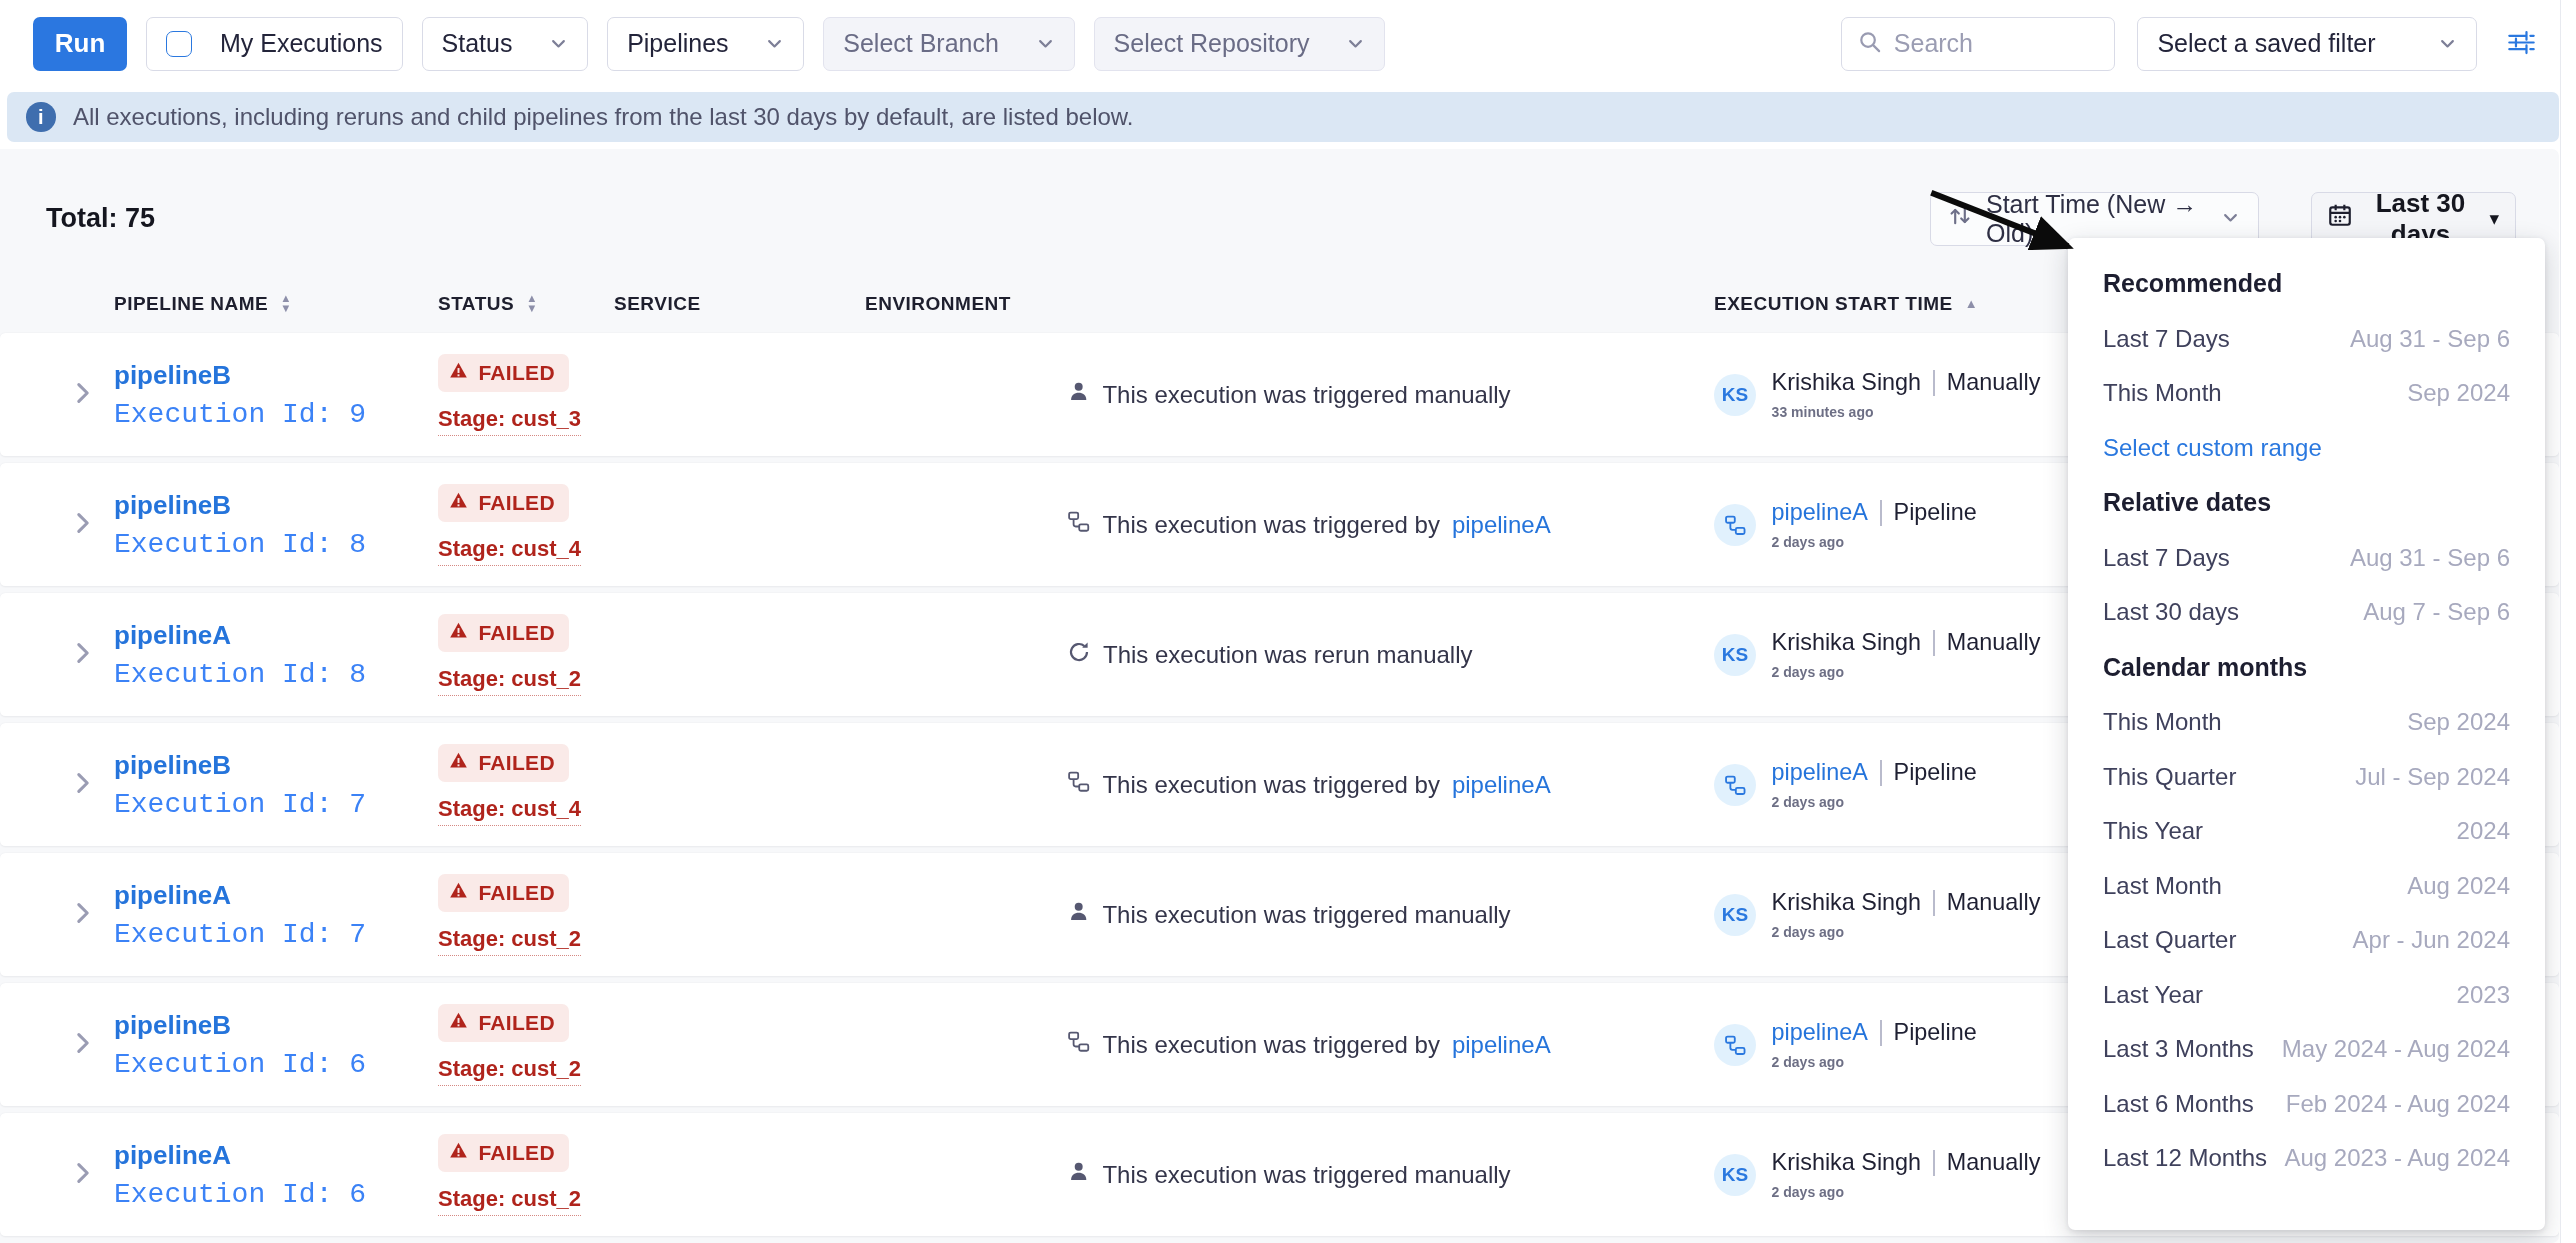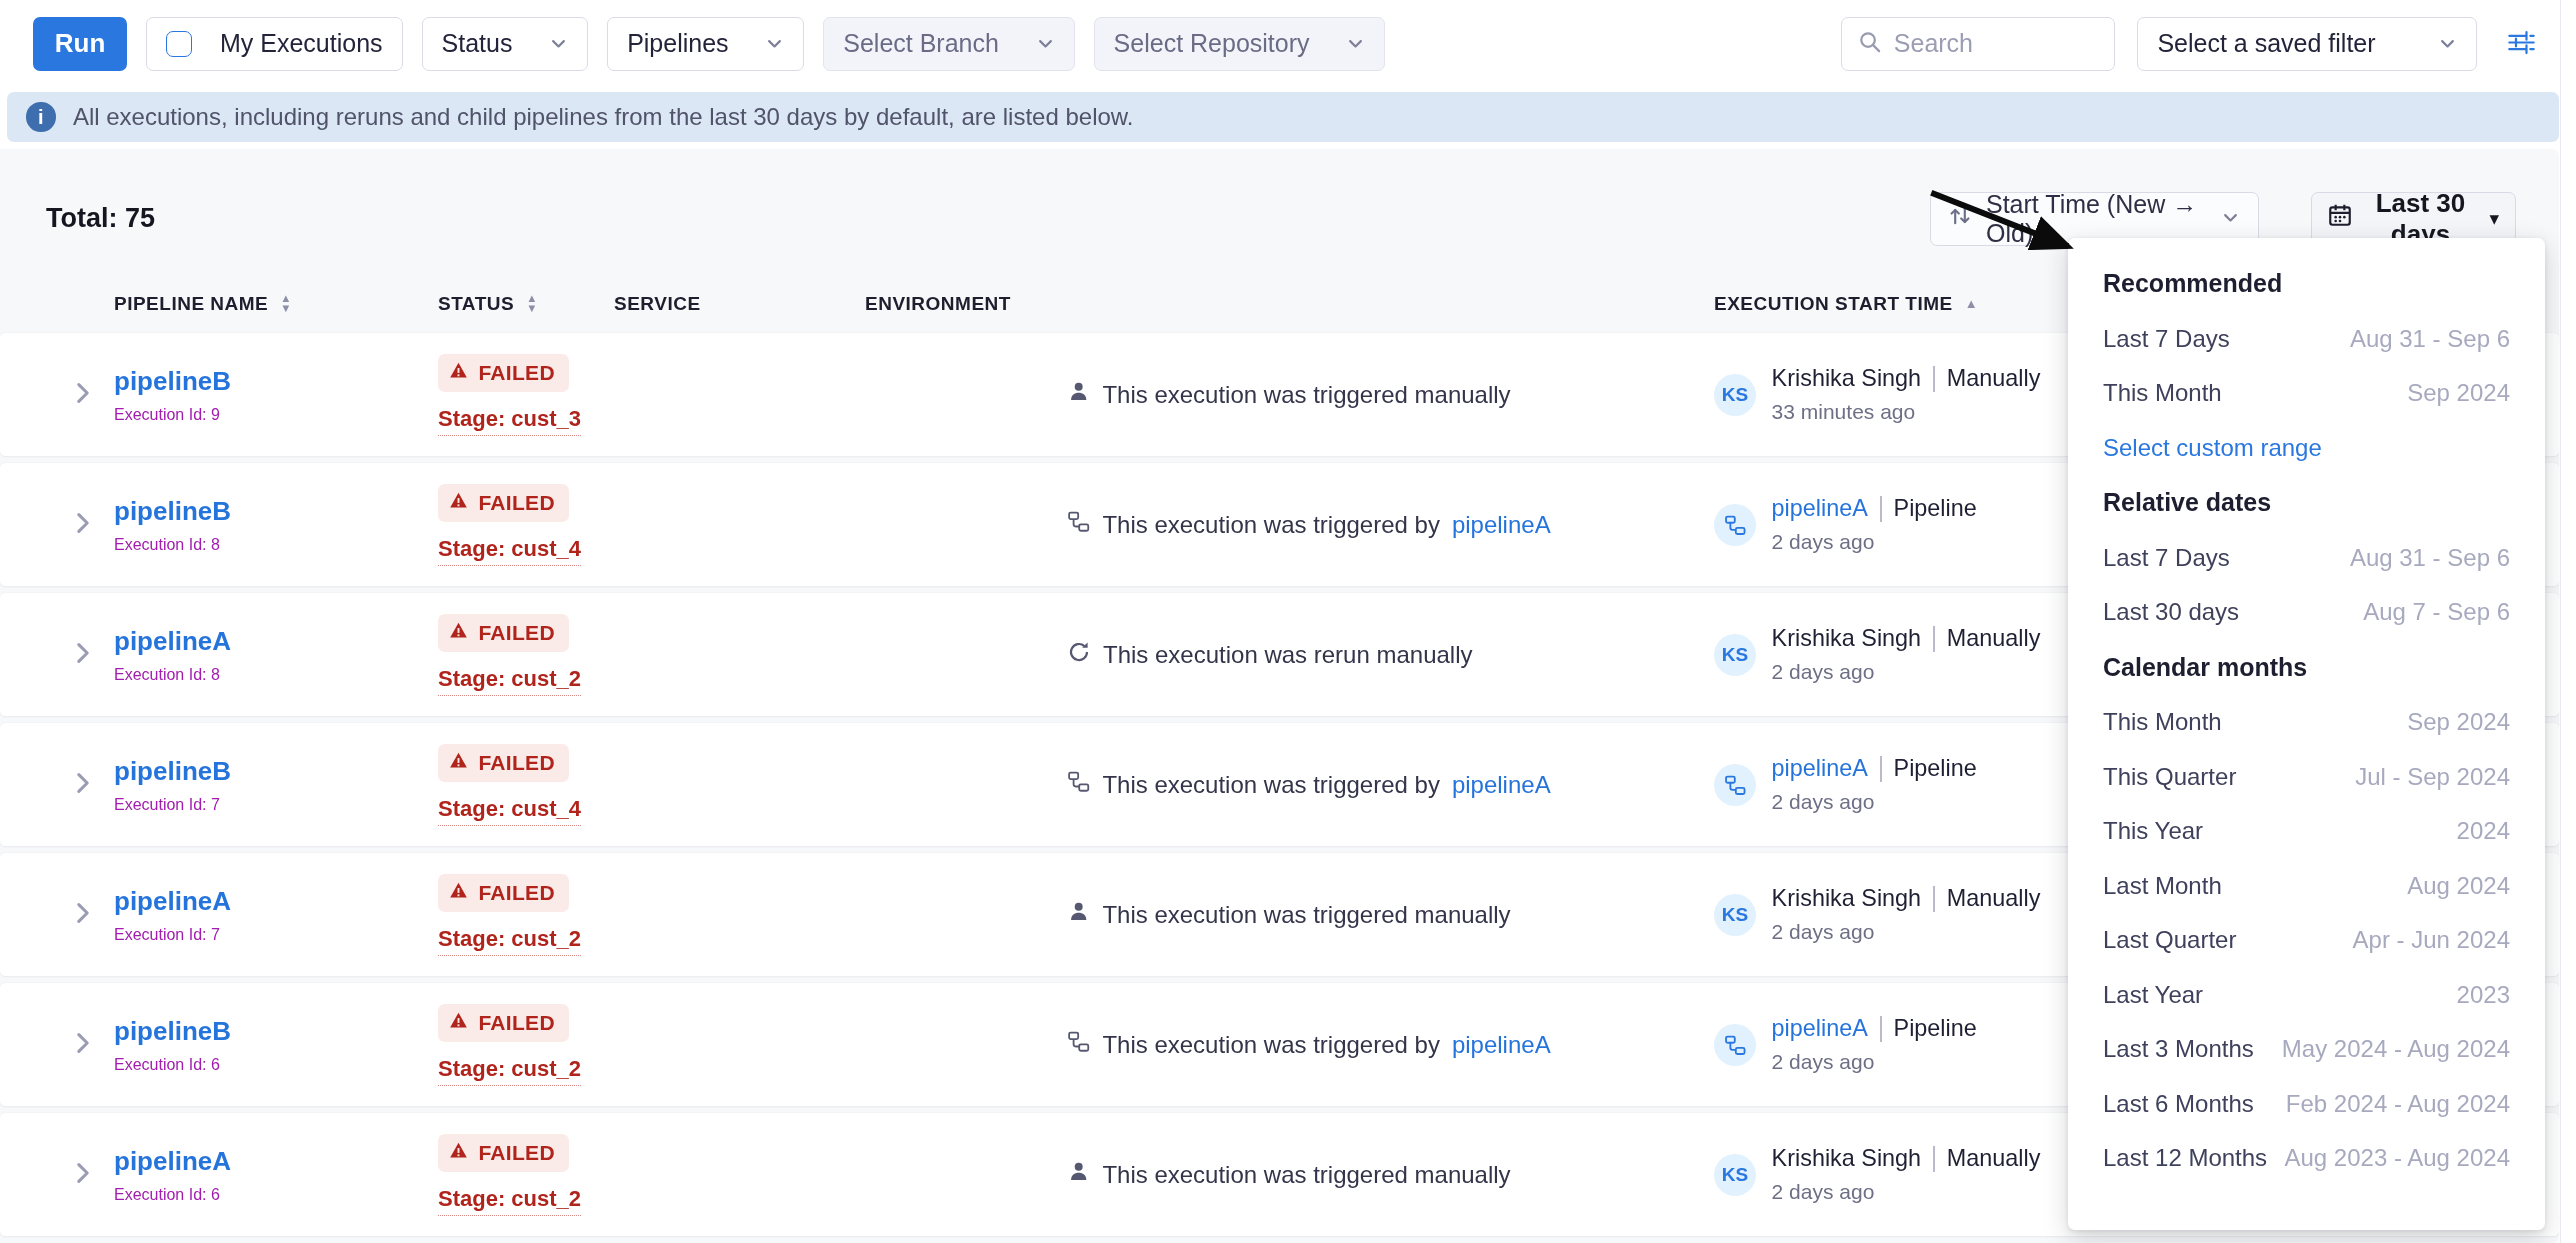--- a/index.html
+++ b/index.html
@@ -50,34 +50,34 @@
   .thead { height:49px; padding-left:50px; }
   .th { display:flex; align-items:center; gap:12px; font-size:19px; font-weight:700; letter-spacing:0.5px; color:#1e1f2e; }
   .sort-both { display:flex; flex-direction:column; line-height:9.6px; font-size:11.3px; color:#8d8fa9; }
   .sort-asc { font-size:13px; color:#8d8fa9; }
   #rows { padding:5.2px 0 0 0; }
   .row { height:123px; margin:0 0 7px 0; padding-left:50px; background:#fff; border-radius:5.2px;
          box-shadow:0 0.9px 1.7px rgba(40,41,61,0.07); }
   .cell { min-width:0; }
   .chevcell { display:flex; justify-content:flex-start; padding-left:19px; cursor:pointer; }
   .pname { font-size:26px; font-weight:700; color:#2574db; text-decoration:none; cursor:pointer; display:inline-block; }
-  .execid { font-size:16px; color:#a21caf; margin-top:8.7px; }
+  .execid { font-size:28px; color:#3b82f6; margin-top:8.7px;font-family:Liberation Mono, monospace; }
   .badge { display:inline-flex; align-items:center; gap:9px; padding:6px 14px 6px 10.4px; background:#faeae8;
            border-radius:7px; color:#b0241c; font-size:21px; font-weight:700; letter-spacing:0.3px; }
   .stage { display:inline-block; margin-top:14px; font-size:22px; font-weight:700; color:#b0241c;
            border-bottom:1.7px dotted #d58983; padding-bottom:2.6px; cursor:pointer; text-decoration:none; }
   .trigger { display:flex; align-items:center; gap:12px; font-size:24px; color:#34354a; }
   .tlink { color:#2574db; text-decoration:none; cursor:pointer; }
   .startcell { display:flex; align-items:center; gap:15.6px; }
   .avatar { flex:0 0 auto; width:42px; height:42px; border-radius:50%; background:#e1f1fd; color:#2a78df;
             font-size:19px; font-weight:700; display:flex; align-items:center; justify-content:center; }
   .meta .l1 { display:flex; align-items:center; font-size:23.4px; color:#1f2033; }
   .meta .primary.plink { color:#2574db; cursor:pointer; }
   .meta .sep { display:inline-block; width:1.7px; height:26px; background:#b9bbcc; margin:0 12px; }
-  .meta .time { font-size:21px; color:#6d6f85; margin-top:7.8px; }
+  .meta .time { font-size:14px; color:#6d6f85; margin-top:7.8px;font-weight:bold; }
 
   
   .menu { position:absolute; left:2068px; top:238px; width:477px; height:992px; background:#fff; border-radius:7px;
           box-shadow:0 8.7px 26px rgba(30,31,46,0.18), 0 1.7px 5.2px rgba(30,31,46,0.10); z-index:50;
           padding:31px 35px 35px 35px; }
   .m-title { height:29.5px; line-height:29.5px; margin-bottom:25px; font-size:25px; font-weight:700; color:#1d1e30; }
   .m-title.gap { margin-top:26px; }
   .m-item { display:flex; justify-content:space-between; align-items:center; height:29.5px; line-height:29.5px;
             margin-bottom:25px; cursor:pointer; }
   .m-item .ml { font-size:24px; color:#3f415c; }

